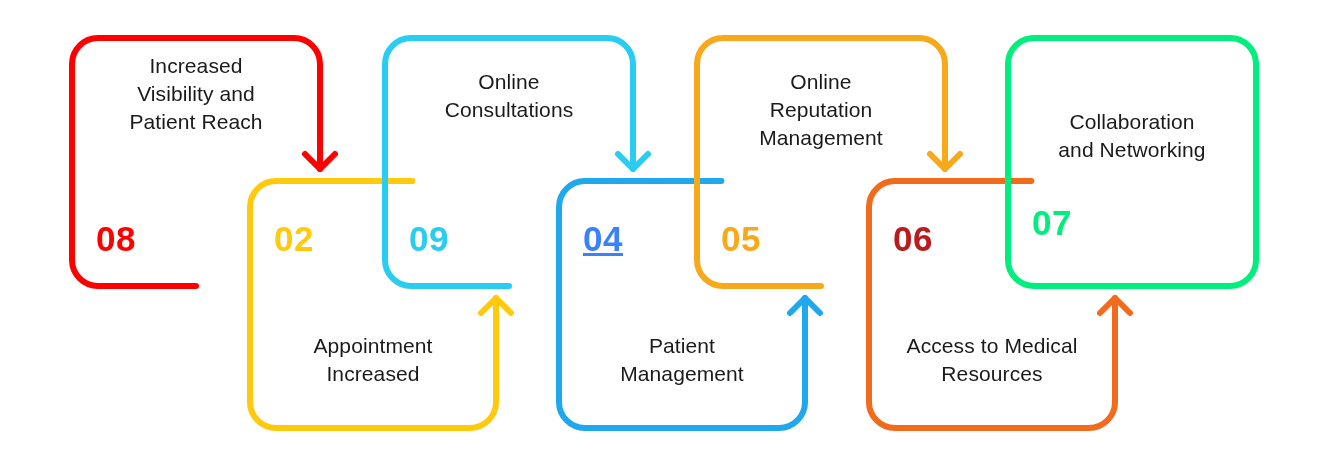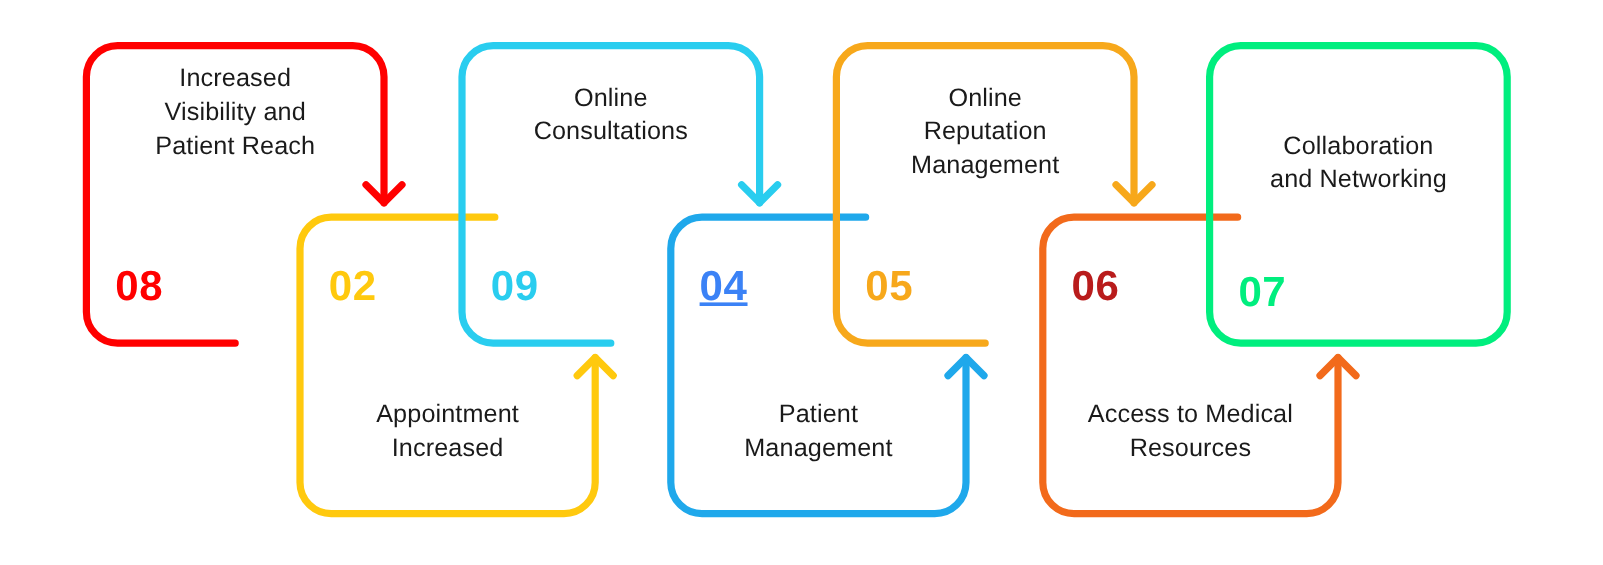--- a/index.html
+++ b/index.html
@@ -68,17 +68,17 @@
       <div class="num" style="color: #3b82f6; left: 583px; top: 221px; text-decoration: underline;">04</div>
       <div class="lbl" style="left: 565px; width: 234px; top: 332px;">Patient
 Management</div>
       <div class="num" style="color: rgb(247, 168, 27); left: 721px; top: 221px;">05</div>
       <div class="lbl" style="left: 703px; width: 236px; top: 68px;">Online
 Reputation
 Management</div>
       <div class="num" style="color: #b91c1c; left: 893px; top: 221px;">06</div>
       <div class="lbl" style="left: 875px; width: 234px; top: 332px;">Access to Medical
 Resources</div>
-      <div class="num" style="color: rgb(0, 238, 126); left: 1032px; top: 226px;">07</div>
+      <div class="num" style="color: rgb(0, 238, 126); left: 1032px; top: 205px;">07</div>
       <div class="lbl" style="left: 1014px; width: 236px; top: 68px; margin-top: 40px;">Collaboration
 and Networking</div>
     </div>
 </div>
 
 </body></html>

